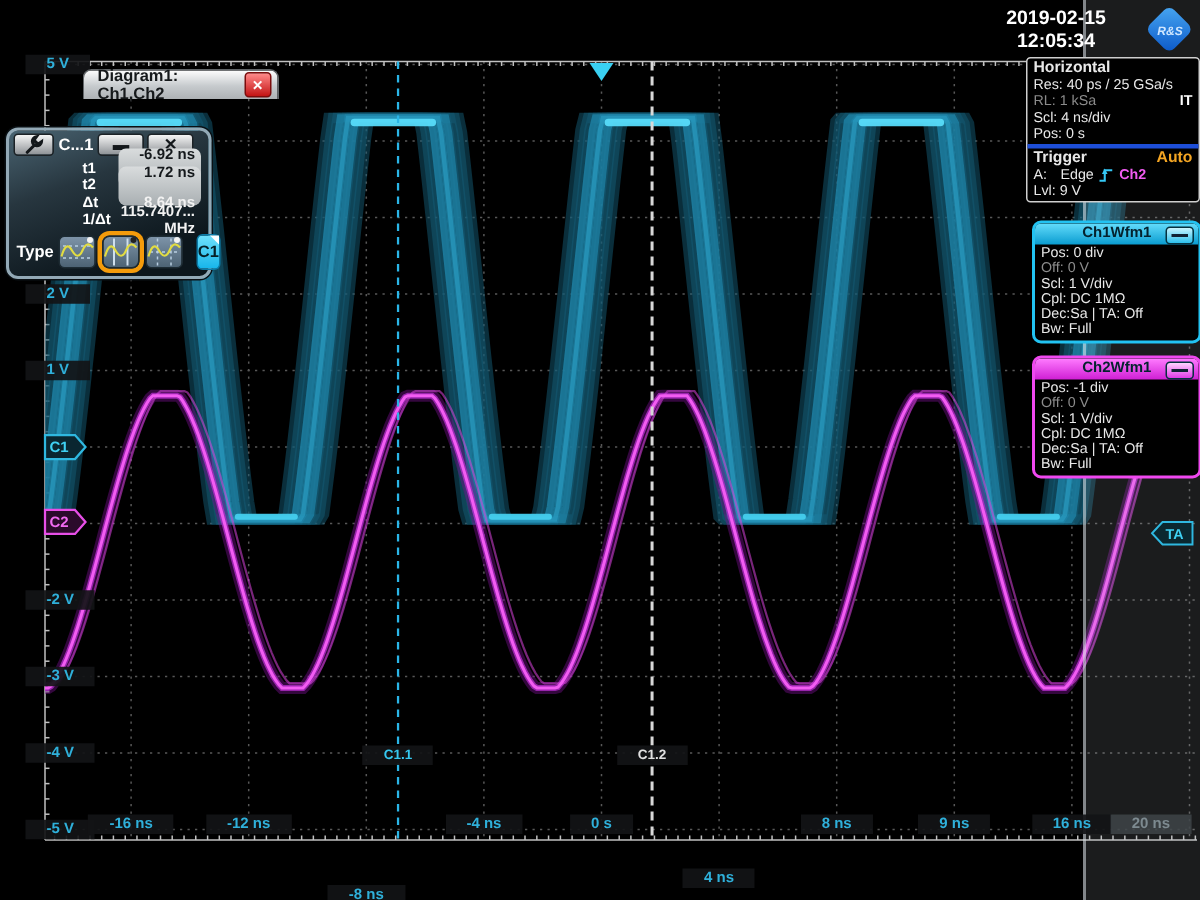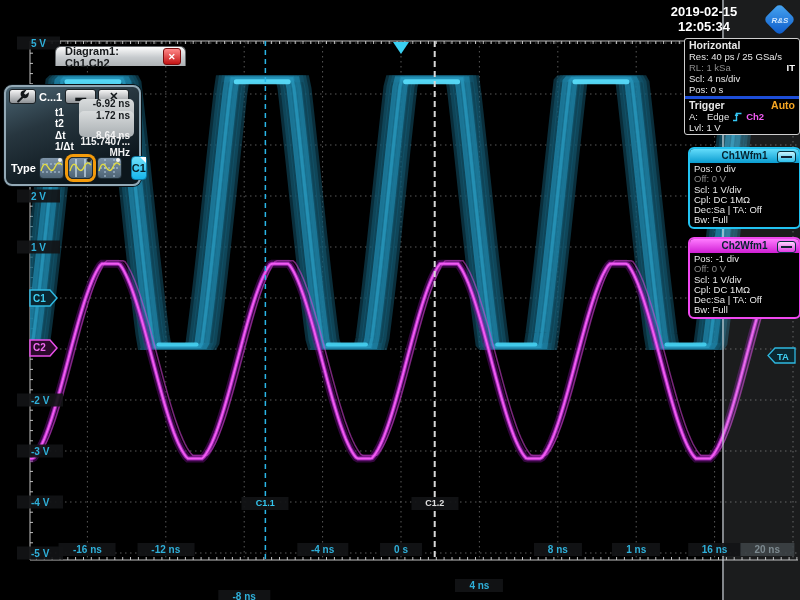--- a/index.html
+++ b/index.html
@@ -429,21 +429,21 @@
       <div class="ychip" style="top: 451px;">-3 V</div>
       <div class="ychip" style="top: 502px;">-4 V</div>
       <div class="ychip" style="top: 553px;">-5 V</div>
       <div class="xchip" style="left: 87.4px;">-16 ns</div>
       <div class="xchip" style="left: 165.8px;">-12 ns</div>
       <div class="xchip" style="left: 244.2px; margin-top: 47px;">-8 ns</div>
       <div class="xchip" style="left: 322.6px;">-4 ns</div>
       <div class="xchip" style="left: 401px;">0 s</div>
       <div class="xchip" style="left: 479.4px; margin-top: 36px;">4 ns</div>
       <div class="xchip" style="left: 557.8px;">8 ns</div>
-      <div class="xchip" style="left: 636.2px;">1 ns</div>
+      <div class="xchip" style="left: 636.2px;">9 ns</div>
       <div class="xchip" style="left: 714.6px;">16 ns</div>
       <div class="xchip dim" style="left: 794px; transform: translateX(-100%);">20 ns</div>
       <div class="curchip" style="left: 265.368px; top: 497px; color: rgb(53, 200, 240);">C1.1</div>
       <div class="curchip" style="left: 434.712px; top: 497px; color: rgb(224, 224, 224);">C1.2</div>
       <svg width="30" height="18" class="ta-tag" style="top: 347.12px;">
         <polygon points="28,1 8,1 1,8.5 8,16 28,16" fill="#0b2830" stroke="#2fb8e0" stroke-width="1.3"></polygon>
         <text x="10" y="12.5" fill="#3fd0f2" font-family="Liberation Sans,sans-serif" font-size="9.5" font-weight="bold">TA</text>
       </svg>
     </div>
 
@@ -526,21 +526,21 @@
     </div>
     <div class="prow">
       <span>A:</span>
       <span style="margin-left:6px;">Edge</span>
       <svg width="11" height="11" viewBox="0 0 11 11">
         <polyline points="1,9.5 4.5,9.5 4.5,2.5 9.5,2.5" stroke="#35c8f5" stroke-width="1.4" fill="none"></polyline>
         <polygon points="2.6,5 6.4,5 4.5,1.4" fill="#35c8f5"></polygon>
       </svg>
       <span class="ch2-color">Ch2</span>
     </div>
-    <div class="prow">Lvl:  1 V</div>
+    <div class="prow">Lvl:  9 V</div>
   </div>
 
   <div id="ch1-panel" class="panel wfm">
     <div class="whead">
       <span>Ch1Wfm1</span>
       <span class="minbtn"></span>
     </div>
     <div class="wbody" id="ch1rows">
         <div class="prow">
           <span>Pos: 0 div</span>

